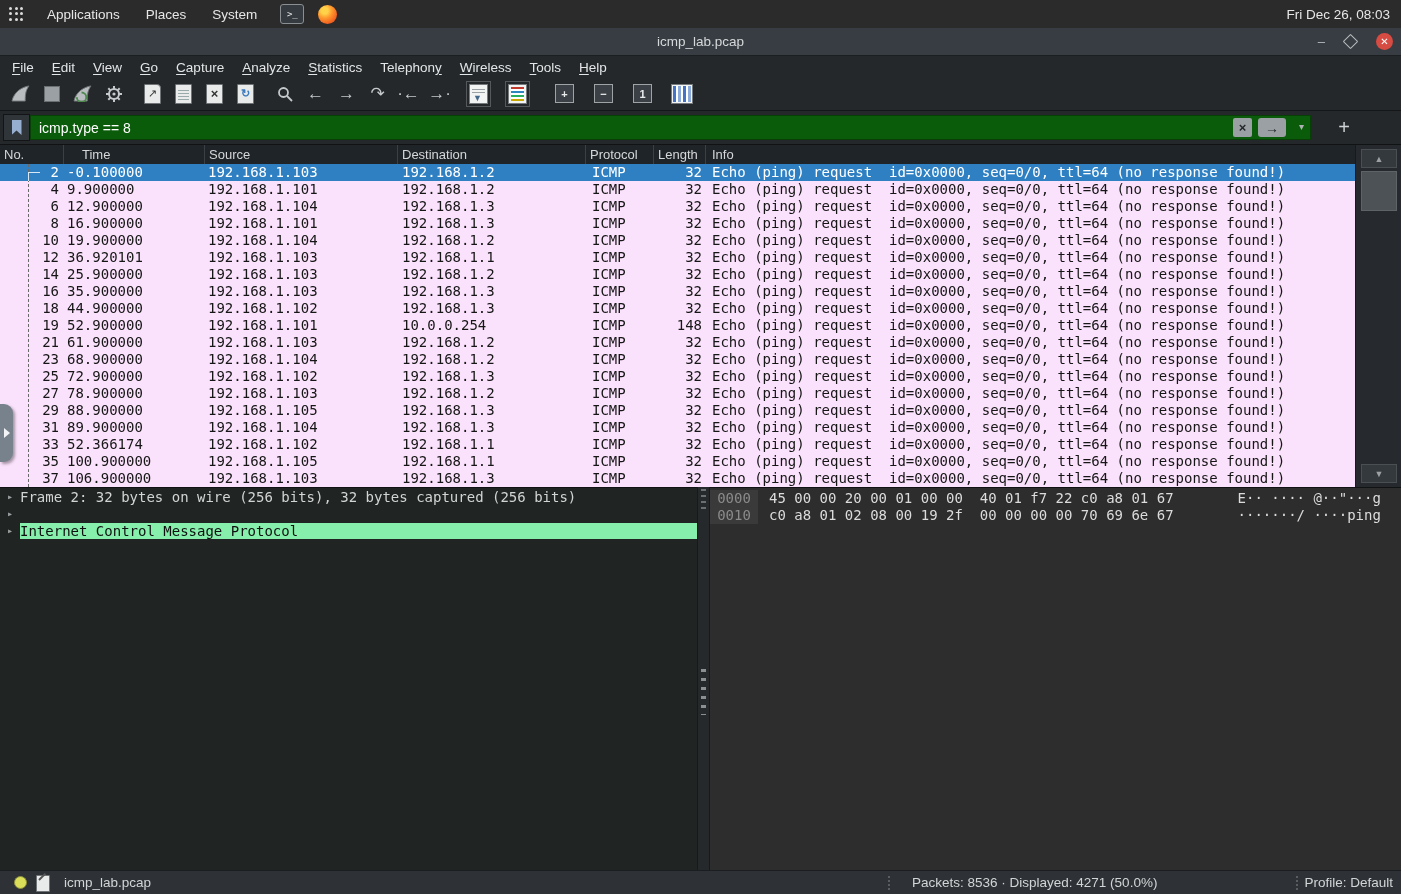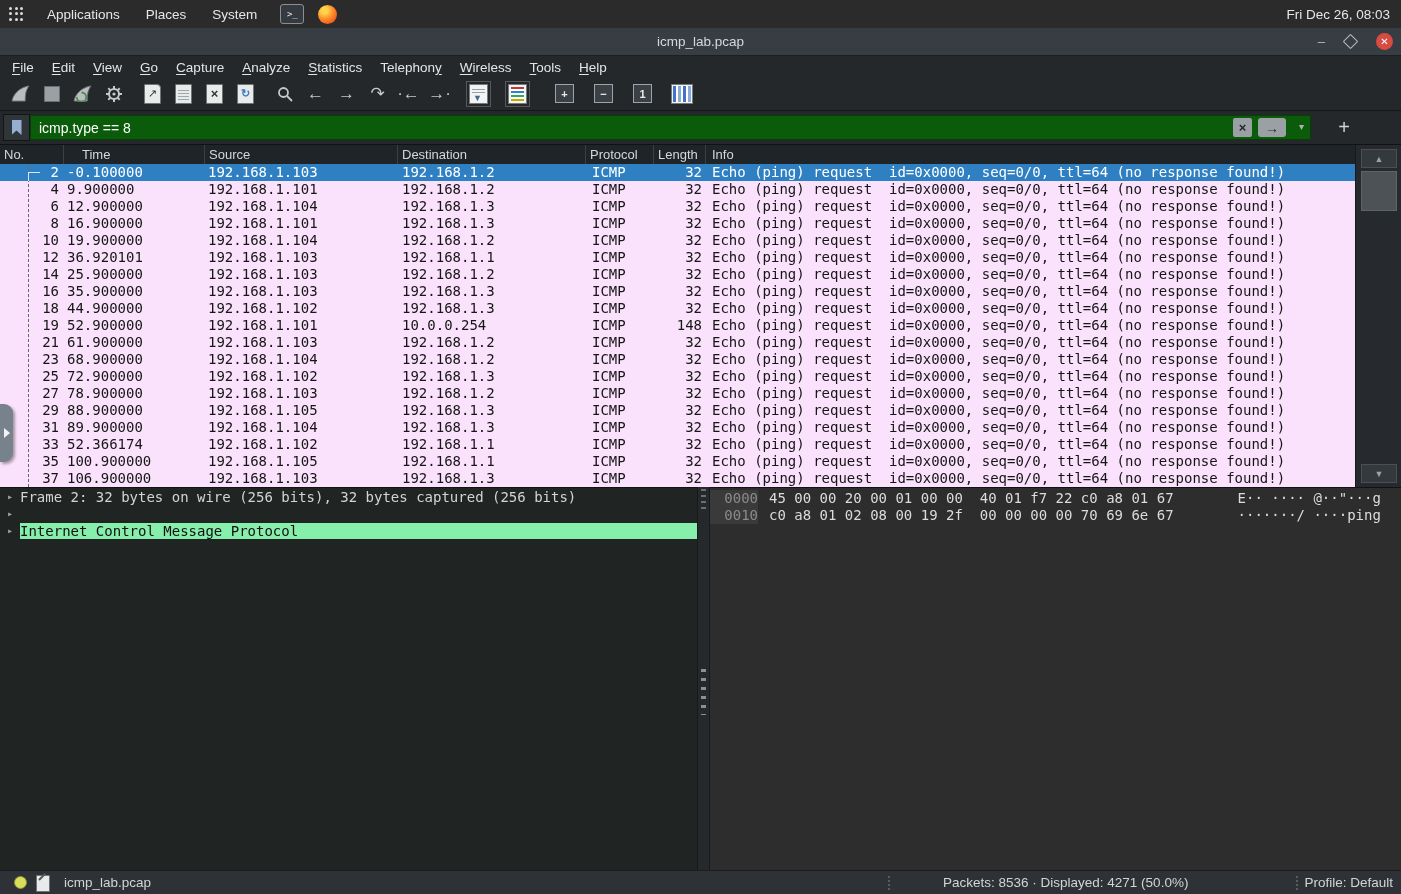--- a/index.html
+++ b/index.html
@@ -113,36 +113,36 @@
   .v-split{position:absolute;left:697px;top:487px;width:13px;height:383px;background:#26292c;
            border-left:1px solid #17191b;border-right:1px solid #17191b;box-sizing:border-box;}
   .v-split .dots{position:absolute;left:3px;top:182px;width:5px;height:46px;
                  background:repeating-linear-gradient(#8b8f92 0 3px,#0000 3px 9px);}
   .v-split .dots-top{position:absolute;left:3px;top:2px;width:5px;height:20px;
                  background:repeating-linear-gradient(#6b6f72 0 2px,#0000 2px 6px);}
   .hex-pane{position:absolute;left:710px;top:487px;width:691px;height:383px;background:#2d2d2d;
             font-family:"DejaVu Sans Mono",monospace;font-size:14px;color:#dcdcdc;overflow:hidden;
             border-top:1px solid #101214;box-sizing:border-box;padding-top:2px;}
   .hex-row{height:17px;display:flex;line-height:17px;}
-  .h-off{width:48px;background:#3a3a3a;color:#8b8b8b;text-align:right;flex:none;}
+  .h-off{width:48px;background:#3a3a3a;color:#8b8b8b;text-align:center;flex:none;}
   .h-bytes{margin-left:11px;white-space:pre;}
   .h-ascii{margin-left:64px;white-space:pre;}
 
   
   .status-bar{position:absolute;left:0;top:870px;width:100%;height:24px;background:#2e3236;
               border-top:1px solid #1b1e20;color:#d2d5d6;font-size:13.5px;box-sizing:border-box;}
   .exp-dot{position:absolute;left:14px;top:5px;width:13px;height:13px;border-radius:50%;
            background:#dade59;border:1px solid #8e913c;box-sizing:border-box;}
   .edit-icon{position:absolute;left:36px;top:4px;width:12px;height:15px;background:#e9eaea;
              border:1px solid #6f7375;border-radius:1px;}
   .edit-icon:after{content:"";position:absolute;left:2px;top:3px;width:9px;height:2px;background:#555;
                    transform:rotate(-45deg);transform-origin:left center;}
   .sb-file{position:absolute;left:64px;top:4px;}
   .sb-sep{position:absolute;top:5px;width:0;height:14px;border-left:2px dotted #5a5e62;}
-  .sb-packets{position:absolute;left:943px;top:4px;}
+  .sb-packets{position:absolute;left:912px;top:4px;}
   .sb-profile{position:absolute;right:8px;top:4px;}
 </style>
 </head>
 <body>
 
 <div class="screen">
 
   <div class="top-panel">
     <span class="grid-icon">
         <i></i>

